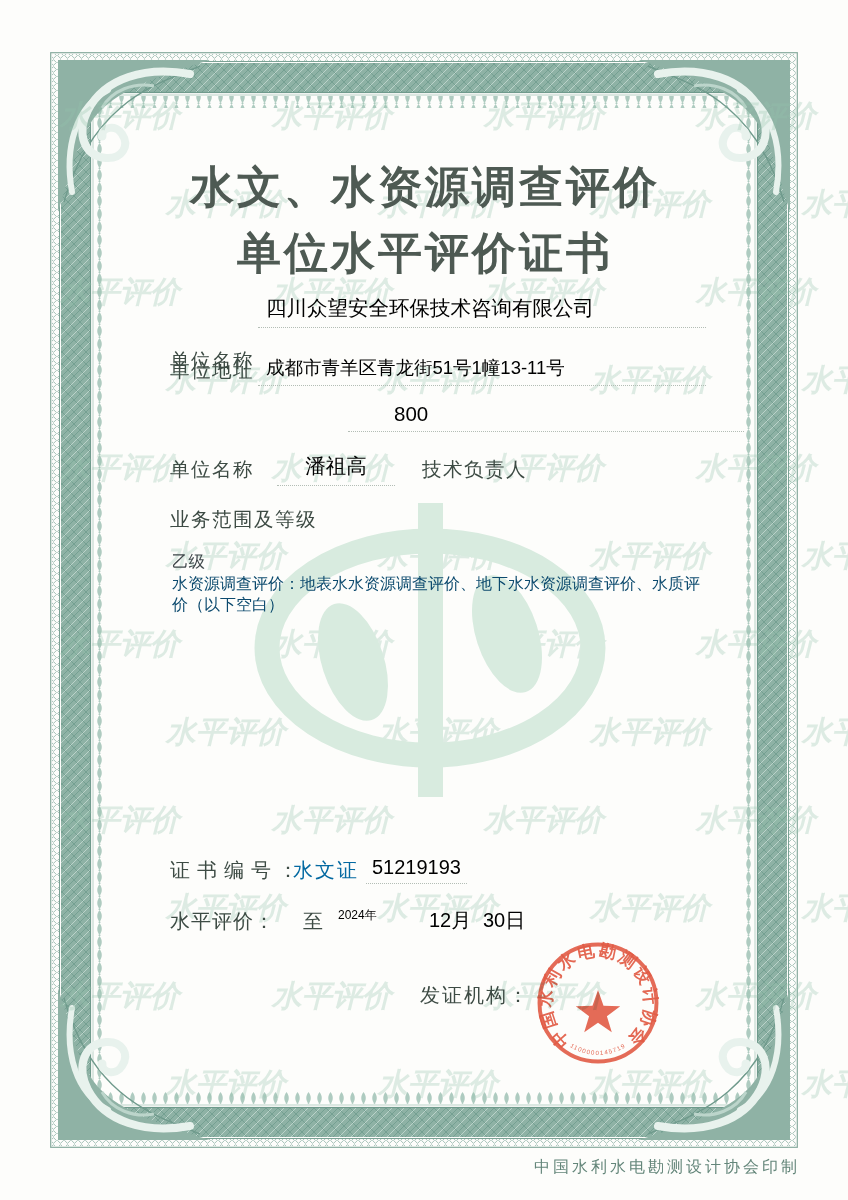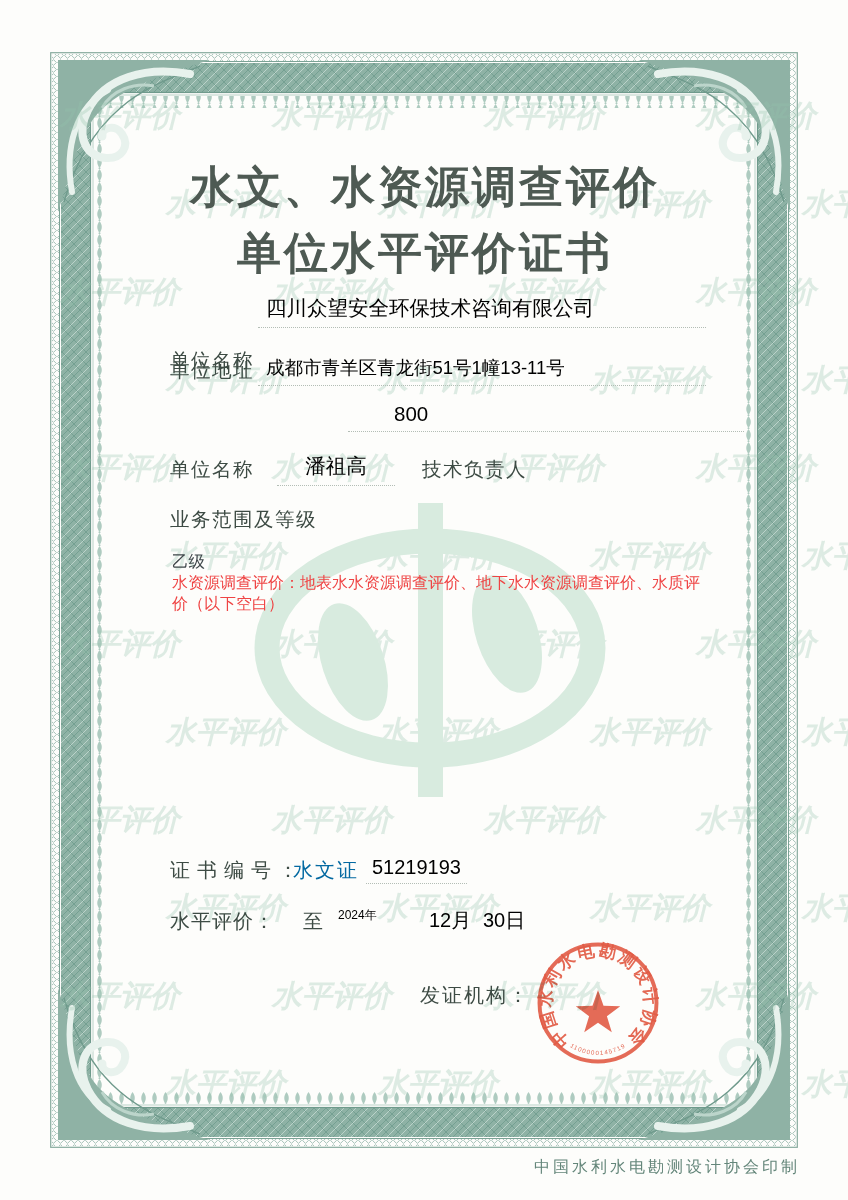--- a/index.html
+++ b/index.html
@@ -45,22 +45,22 @@
   .l-cap {left:170px; top:406px; letter-spacing:3px;}
   .v-cap {left:348px; top:402px; width:350px; padding:0 0 5px 46px;}
   .l-rep {left:170px; top:456px;}
   .v-rep {left:277px; top:452px; width:118px; padding:0 0 5px 0; text-align:center;}
   .l-tech{left:422px; top:456px;}
   .v-tech{left:532px; top:452px; width:150px; padding:0 0 5px 0; text-align:center;}
   .l-scope{left:170px; top:506px;}
   .grade{position:absolute; left:172px; top:551px; font-size:16.5px; color:#3f474a;}
   .scope{
     position:absolute; left:172px; top:574px; width:534px;
-    font-size:16px; line-height:20.5px; color:#ef4444;
-    font-family:Liberation Mono, monospace;
+    font-size:16px; line-height:20.5px; color:#0c4a6e;
+    font-family:Liberation Serif, serif;
   }
   
   .l-num{left:170px; top:857px; font-size:20px; letter-spacing:7px;}
   .num-prefix{position:absolute; left:293px; top:857px; font-size:20px; letter-spacing:2px;
       color:#0369a1; font-family:"Liberation Serif","DejaVu Serif",serif;}
   .num-val{left:366px; top:856px; font-size:20px; padding:0 6px 4px 6px;}
   .l-valid{left:170px; top:908px; font-size:20px; letter-spacing:1px;}
   .valid-to{position:absolute; left:303px; top:908px; font-size:20px; color:#3d4b44;
       font-family:"Liberation Serif","DejaVu Serif",serif;}
   .valid-y{left:338px; top:907px; font-size:12px;}

